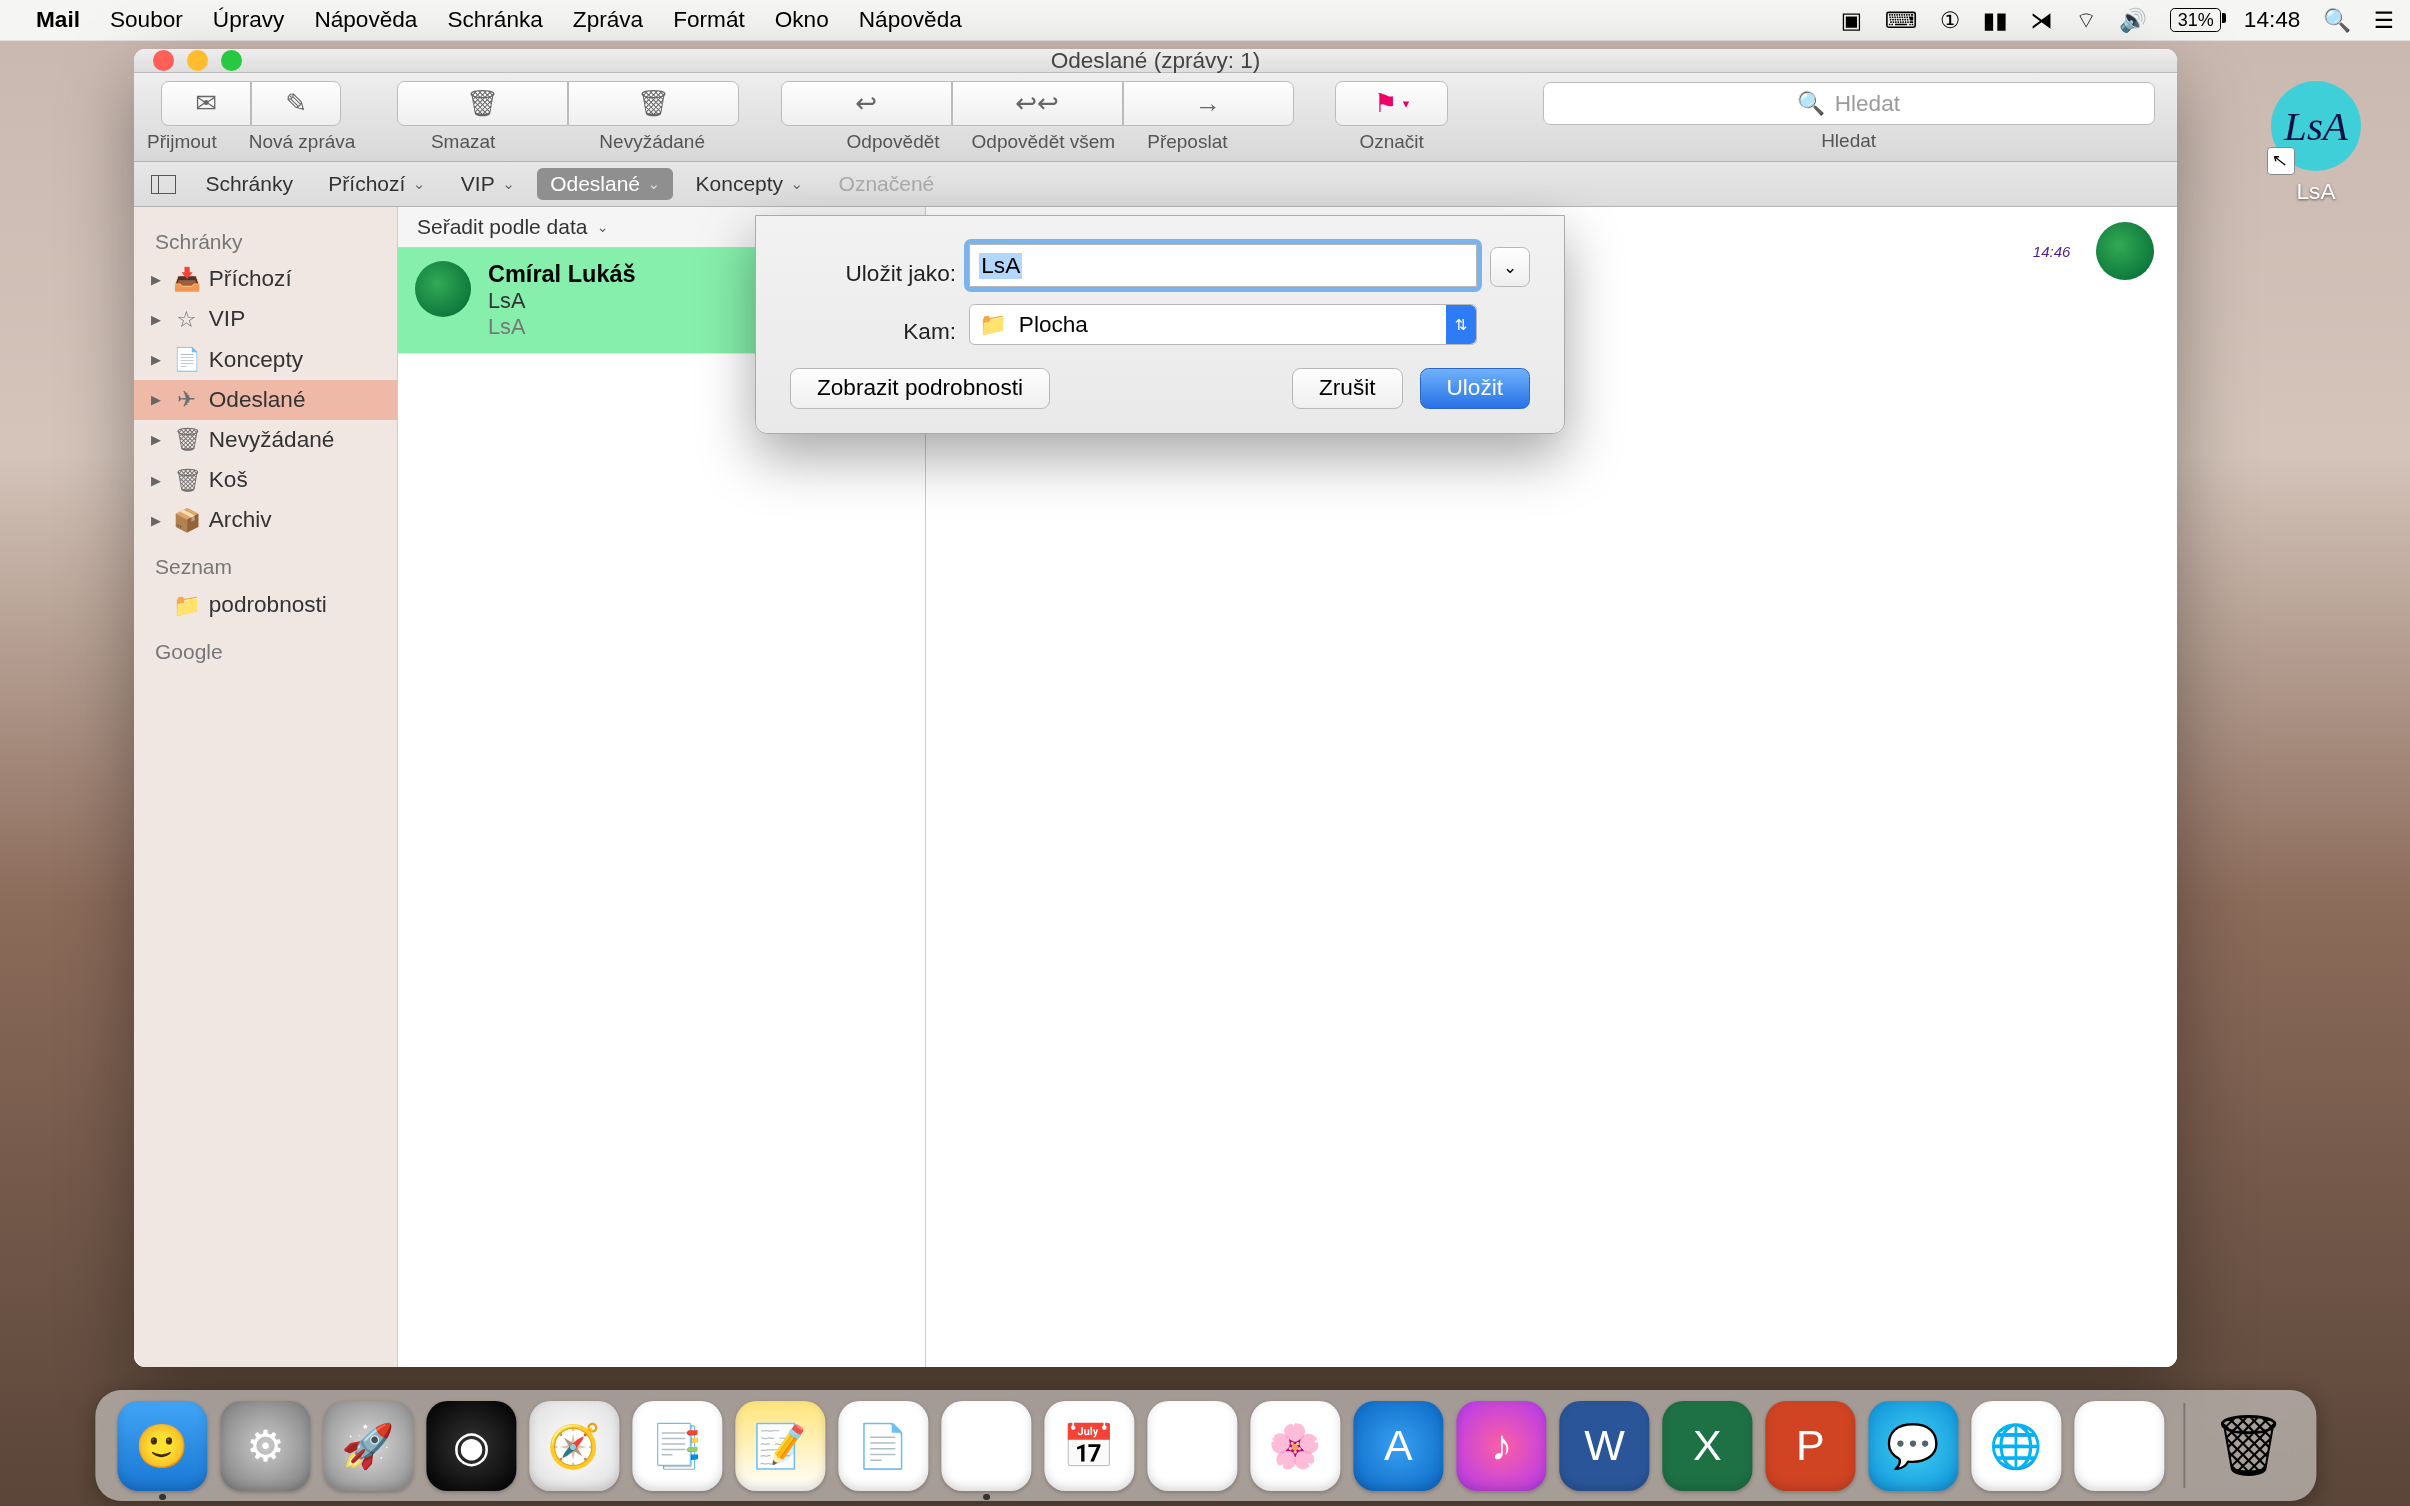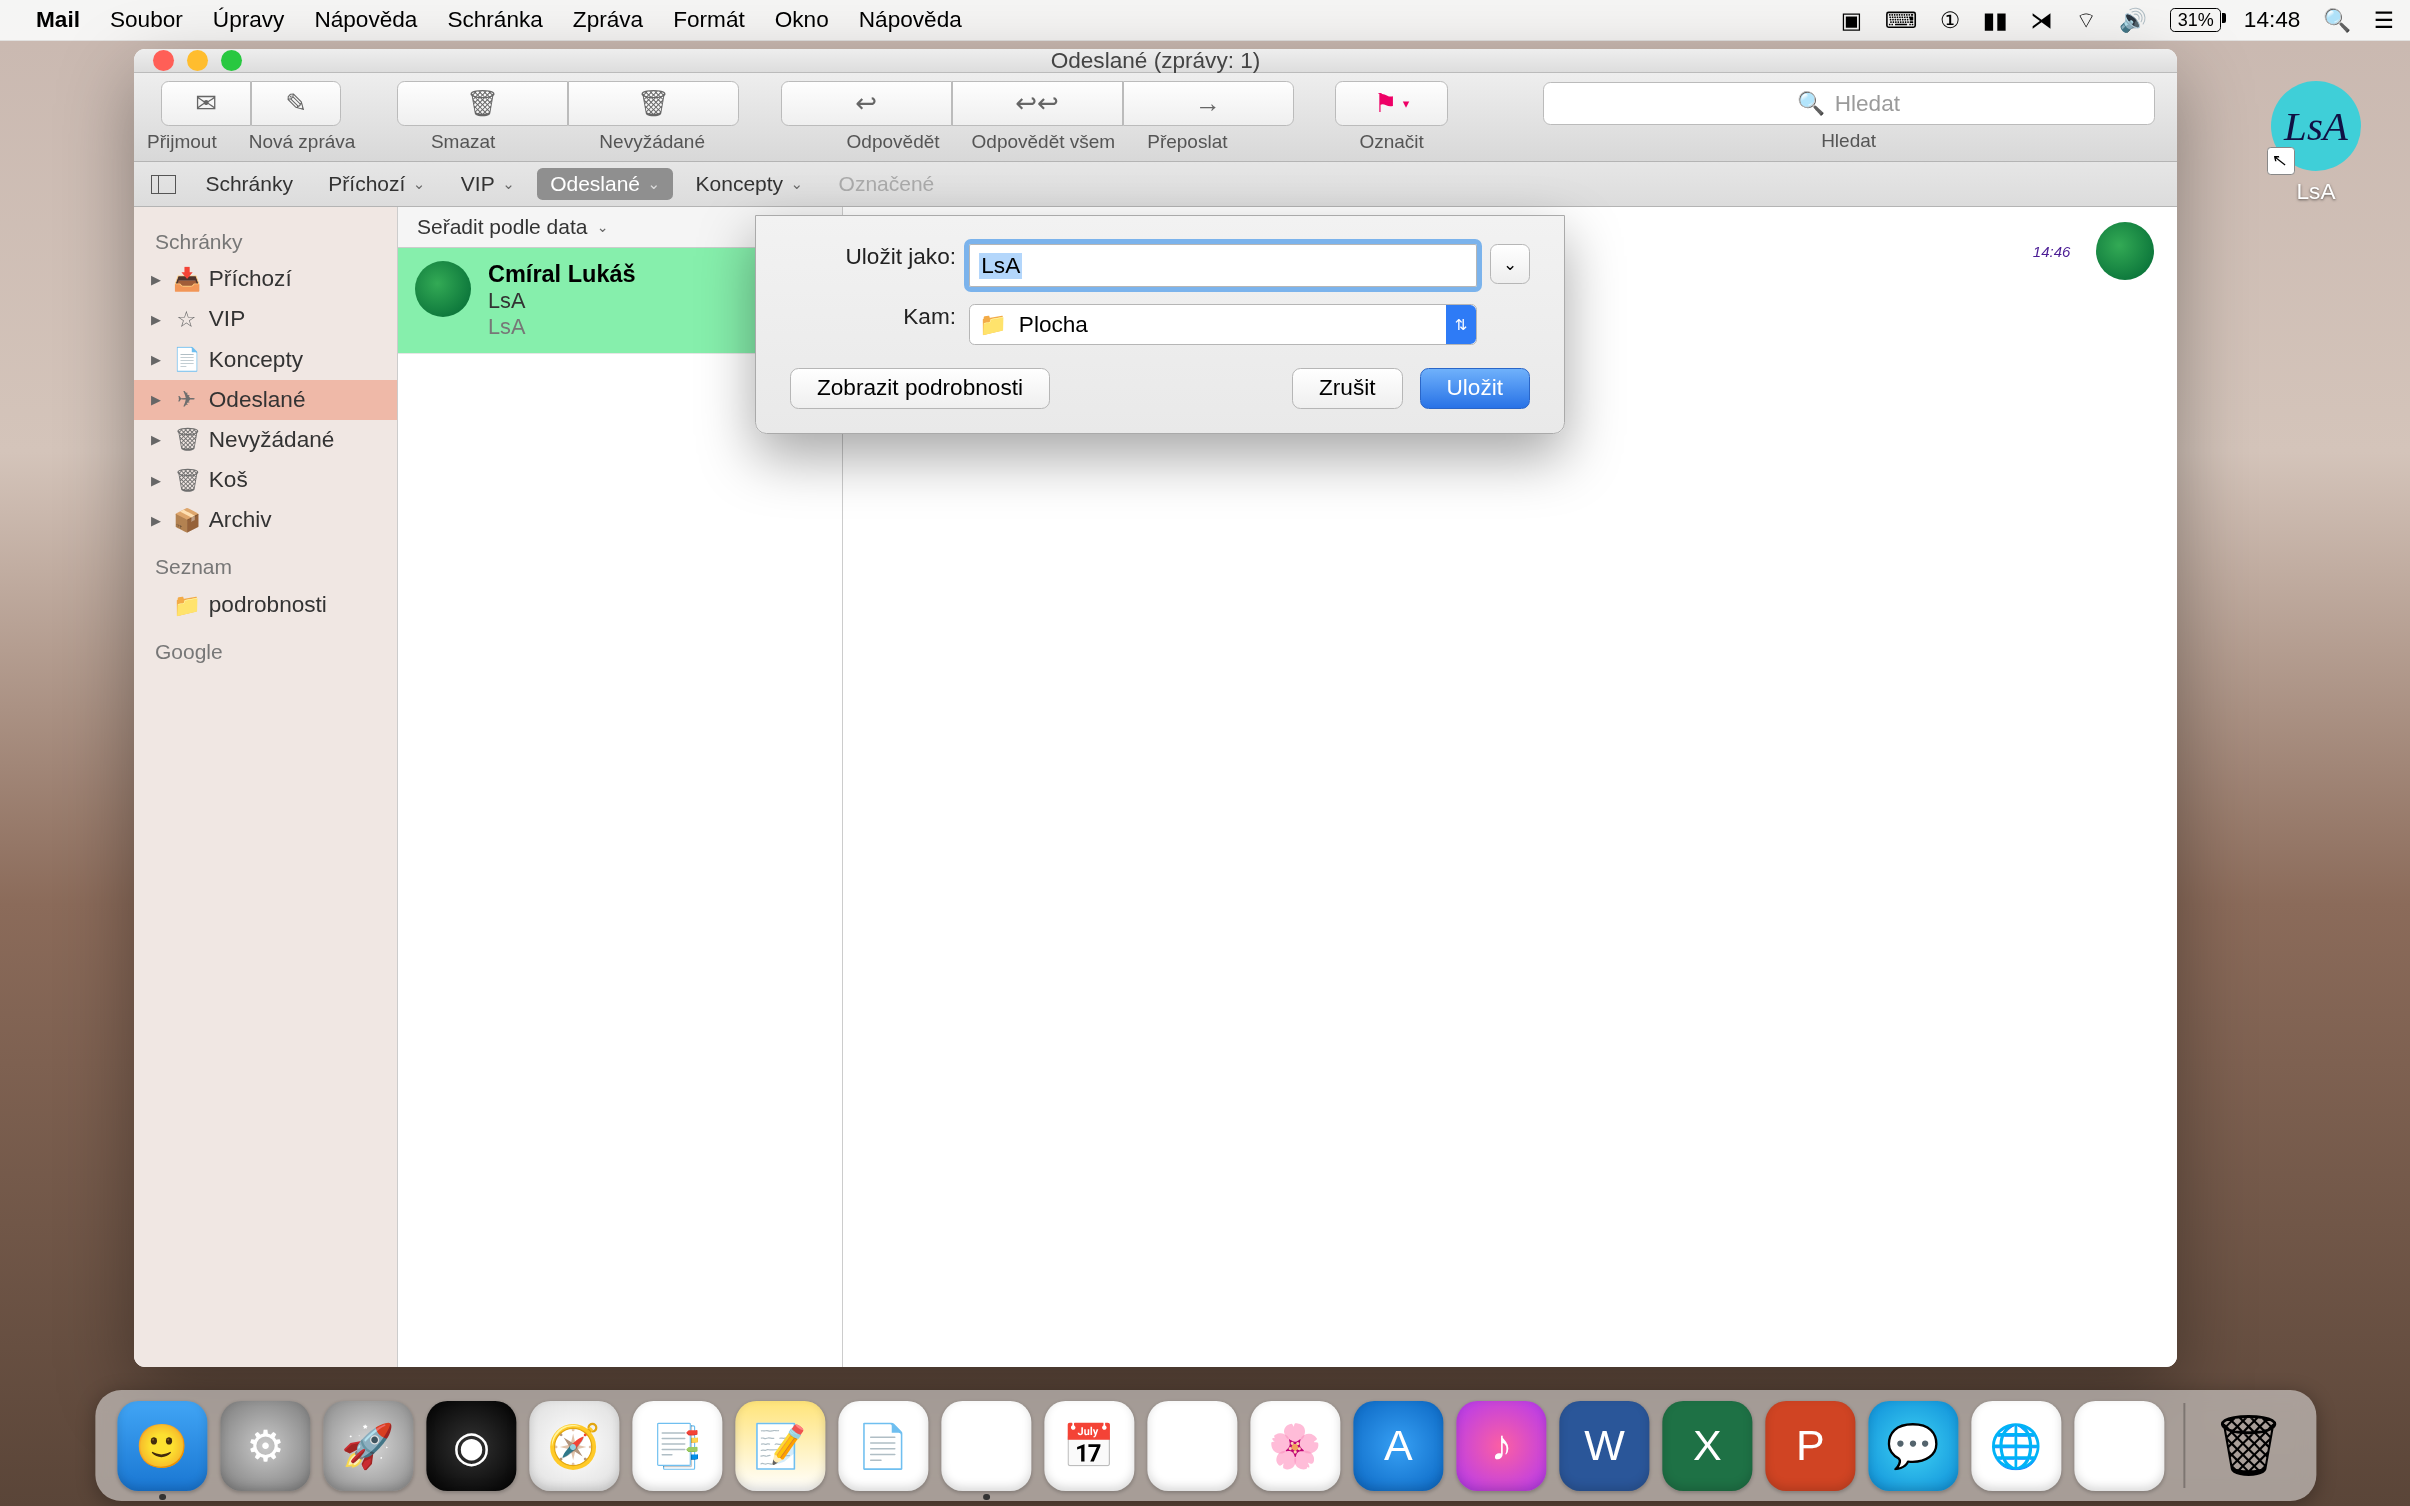--- a/index.html
+++ b/index.html
@@ -52,37 +52,37 @@
 .favbar .pill.dim { color:#aaa; }
 .favbar .layout-icon { width:24.5px; height:19px; border:1.9px solid #555; position:relative; margin-right:7.5px;}
 .favbar .layout-icon::before { content:""; position:absolute; left:5.6px; top:0; bottom:0; width:1.9px; background:#555;}
 .body { flex:1; display:flex; min-height:0; }
 .sidebar { width:264px; background:#f0e7e3; border-right:0.9px solid #ccc; padding-top:7.5px; font-size:22.6px; color:#333; overflow:auto;}
 .sidebar .section { padding:15px 21px 5.6px; font-size:21px; color:#777; }
 .sidebar .row { display:flex; align-items:center; padding:6.6px 17px; gap:9.4px; cursor:default; }
 .sidebar .row.selected { background:#efb9a8; }
 .sidebar .row .tri { font-size:13px; color:#666; width:13px; }
 .sidebar .row .ic { width:26px; text-align:center; color:#6e6e6e; font-size:22.6px; }
-.msglist { width:445px; background:#fff; border-right:0.9px solid #ccc; display:flex; flex-direction:column; }
+.msglist { width:528px; background:#fff; border-right:0.9px solid #ccc; display:flex; flex-direction:column; }
 .msglist .sort { height:41px; background:#f5f5f5; border-bottom:0.9px solid #ccc; display:flex; align-items:center;
   padding:0 19px; font-size:21px; color:#333; gap:9.4px; }
 .msglist .sort .chev { font-size:14px; color:#666; }
 .msgitem { display:flex; padding:13px 17px; border-bottom:0.9px solid #e6e6e6; background:#86efac; }
 .msgitem .avatar { width:56px; height:56px; border-radius:50%; background:radial-gradient(circle at 40% 40%,#3a5,#063); margin-right:17px; flex-shrink:0;}
 .msgitem .lines { flex:1; overflow:hidden; }
 .msgitem .lines .from { font-size:23.5px; font-weight:600; }
 .msgitem .lines .sub { font-size:21.7px; color:#333; display:flex; justify-content:space-between; }
 .msgitem .lines .pre { font-size:21.7px; color:#777; }
 .content { flex:1; background:#fff; position:relative; }
 .content .hdr { position:absolute; top:15px; right:22.6px; display:flex; align-items:center; gap:26px; }
 .content .hdr .time { font-size:15px; color:#4c1d95;font-style:italic; }
 .content .hdr .avatar { width:58px; height:58px; border-radius:50%; background:radial-gradient(circle at 40% 40%,#3a5,#063);}
 .sheet { position:absolute; top:215px; left:755px; width:810px; background:linear-gradient(#f2f2f2,#e9e9e9);
   border:0.9px solid #aaa; border-radius:0 0 11.3px 11.3px; box-shadow:0 22.6px 56px rgba(0,0,0,.35); padding:28px 34px 24.5px;}
-.sheet .row { display:flex; align-items:flex-start; margin-bottom:17px; }
+.sheet .row { display:flex; align-items:flex-end; margin-bottom:17px; }
 .sheet .row label { width:179px; text-align:right; font-size:22.6px; color:#222; padding-right:13px; }
 .sheet .row .input { flex:1; height:43px; background:#fff; border:0.9px solid #b6b6b6; border-radius:1.9px;
   padding:0 9.4px; font-size:22.6px; display:flex; align-items:center; }
 .sheet .row .input.focus { outline:5.6px solid #7bb3ec; outline-offset:-0.9px; }
 .sheet .row .input.focus .sel { background:#b3d6fb; padding:0 1.9px; }
 .sheet .row .select { flex:1; height:41px; background:#fff; border:0.9px solid #b6b6b6; border-radius:5.6px;
   display:flex; align-items:center; padding:0 9.4px; font-size:22.6px; position:relative; }
 .sheet .row .select .folder { color:#3b9af3; margin-right:11.3px; }
 .sheet .row .select .caret { position:absolute; right:0; top:0; bottom:0; width:30px; background:#2e7bf6;
   border-radius:0 5.6px 5.6px 0; display:flex; align-items:center; justify-content:center; color:#fff; font-size:15px;}

